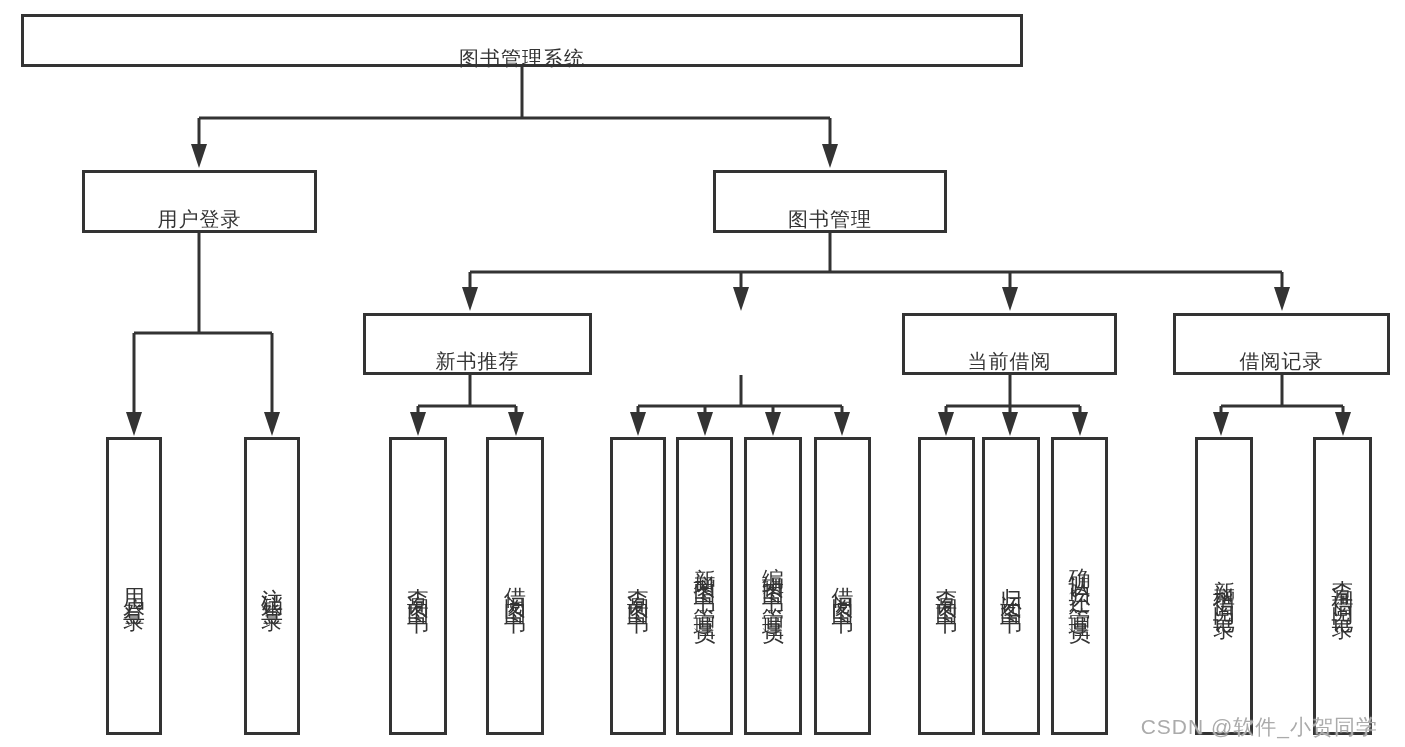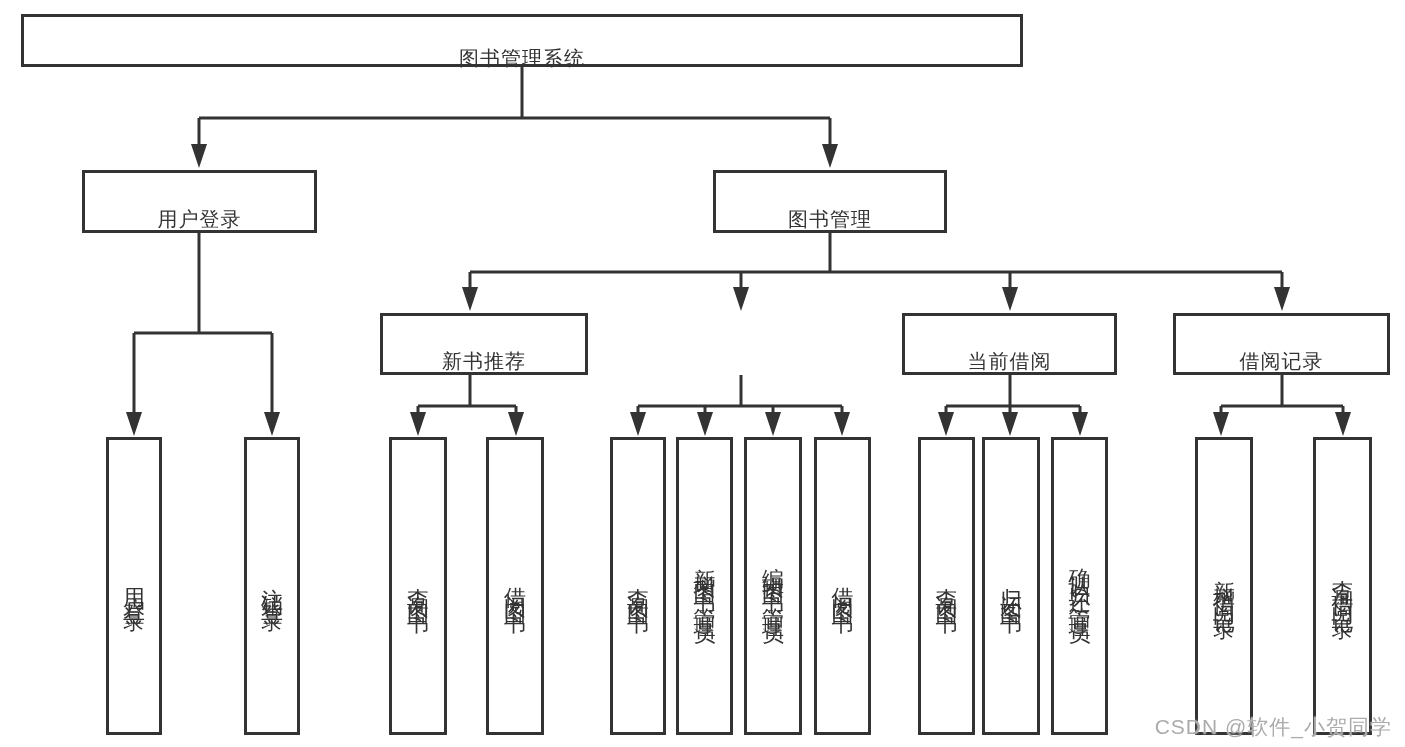--- a/index.html
+++ b/index.html
@@ -39,21 +39,21 @@
     writing-mode: vertical-rl;
     text-orientation: mixed;
     font-size: 22px;
     letter-spacing: 8px;
     line-height: 1;
     color: #333333;
   }
   .watermark {
     position: absolute;
     top: 713px;
-    right: 13px;
+    right: 27px;
     font-size: 21px;
     color: #ababab;
     letter-spacing: 1px;
     white-space: nowrap;
     text-shadow: 0 0 2px #ffffff;
     z-index: 5;
   }
 </style>
 </head>
 <body>
@@ -140,21 +140,21 @@
     <span>图书管理系统</span>
   </div>
 
   <div class="node hnode" style="left:82px; top:170px; width:235px; height:63px;">
     <span>用户登录</span>
   </div>
   <div class="node hnode" style="left:713px; top:170px; width:234px; height:63px;">
     <span>图书管理</span>
   </div>
 
-  <div class="node hnode" style="left:380px; top:313px; width:208px; height:62px;">
+  <div class="node hnode" style="left:363px; top:313px; width:229px; height:62px;">
     <span>新书推荐</span>
   </div>
   <div class="node hnode" style="left:902px; top:313px; width:215px; height:62px;font-family:Liberation Serif, serif;">
     <span>当前借阅</span>
   </div>
   <div class="node hnode" style="left:1173px; top:313px; width:217px; height:62px;">
     <span>借阅记录</span>
   </div>
 
   <div class="node leaf" style="left:106px; top:437px; width:56px; height:298px;">

